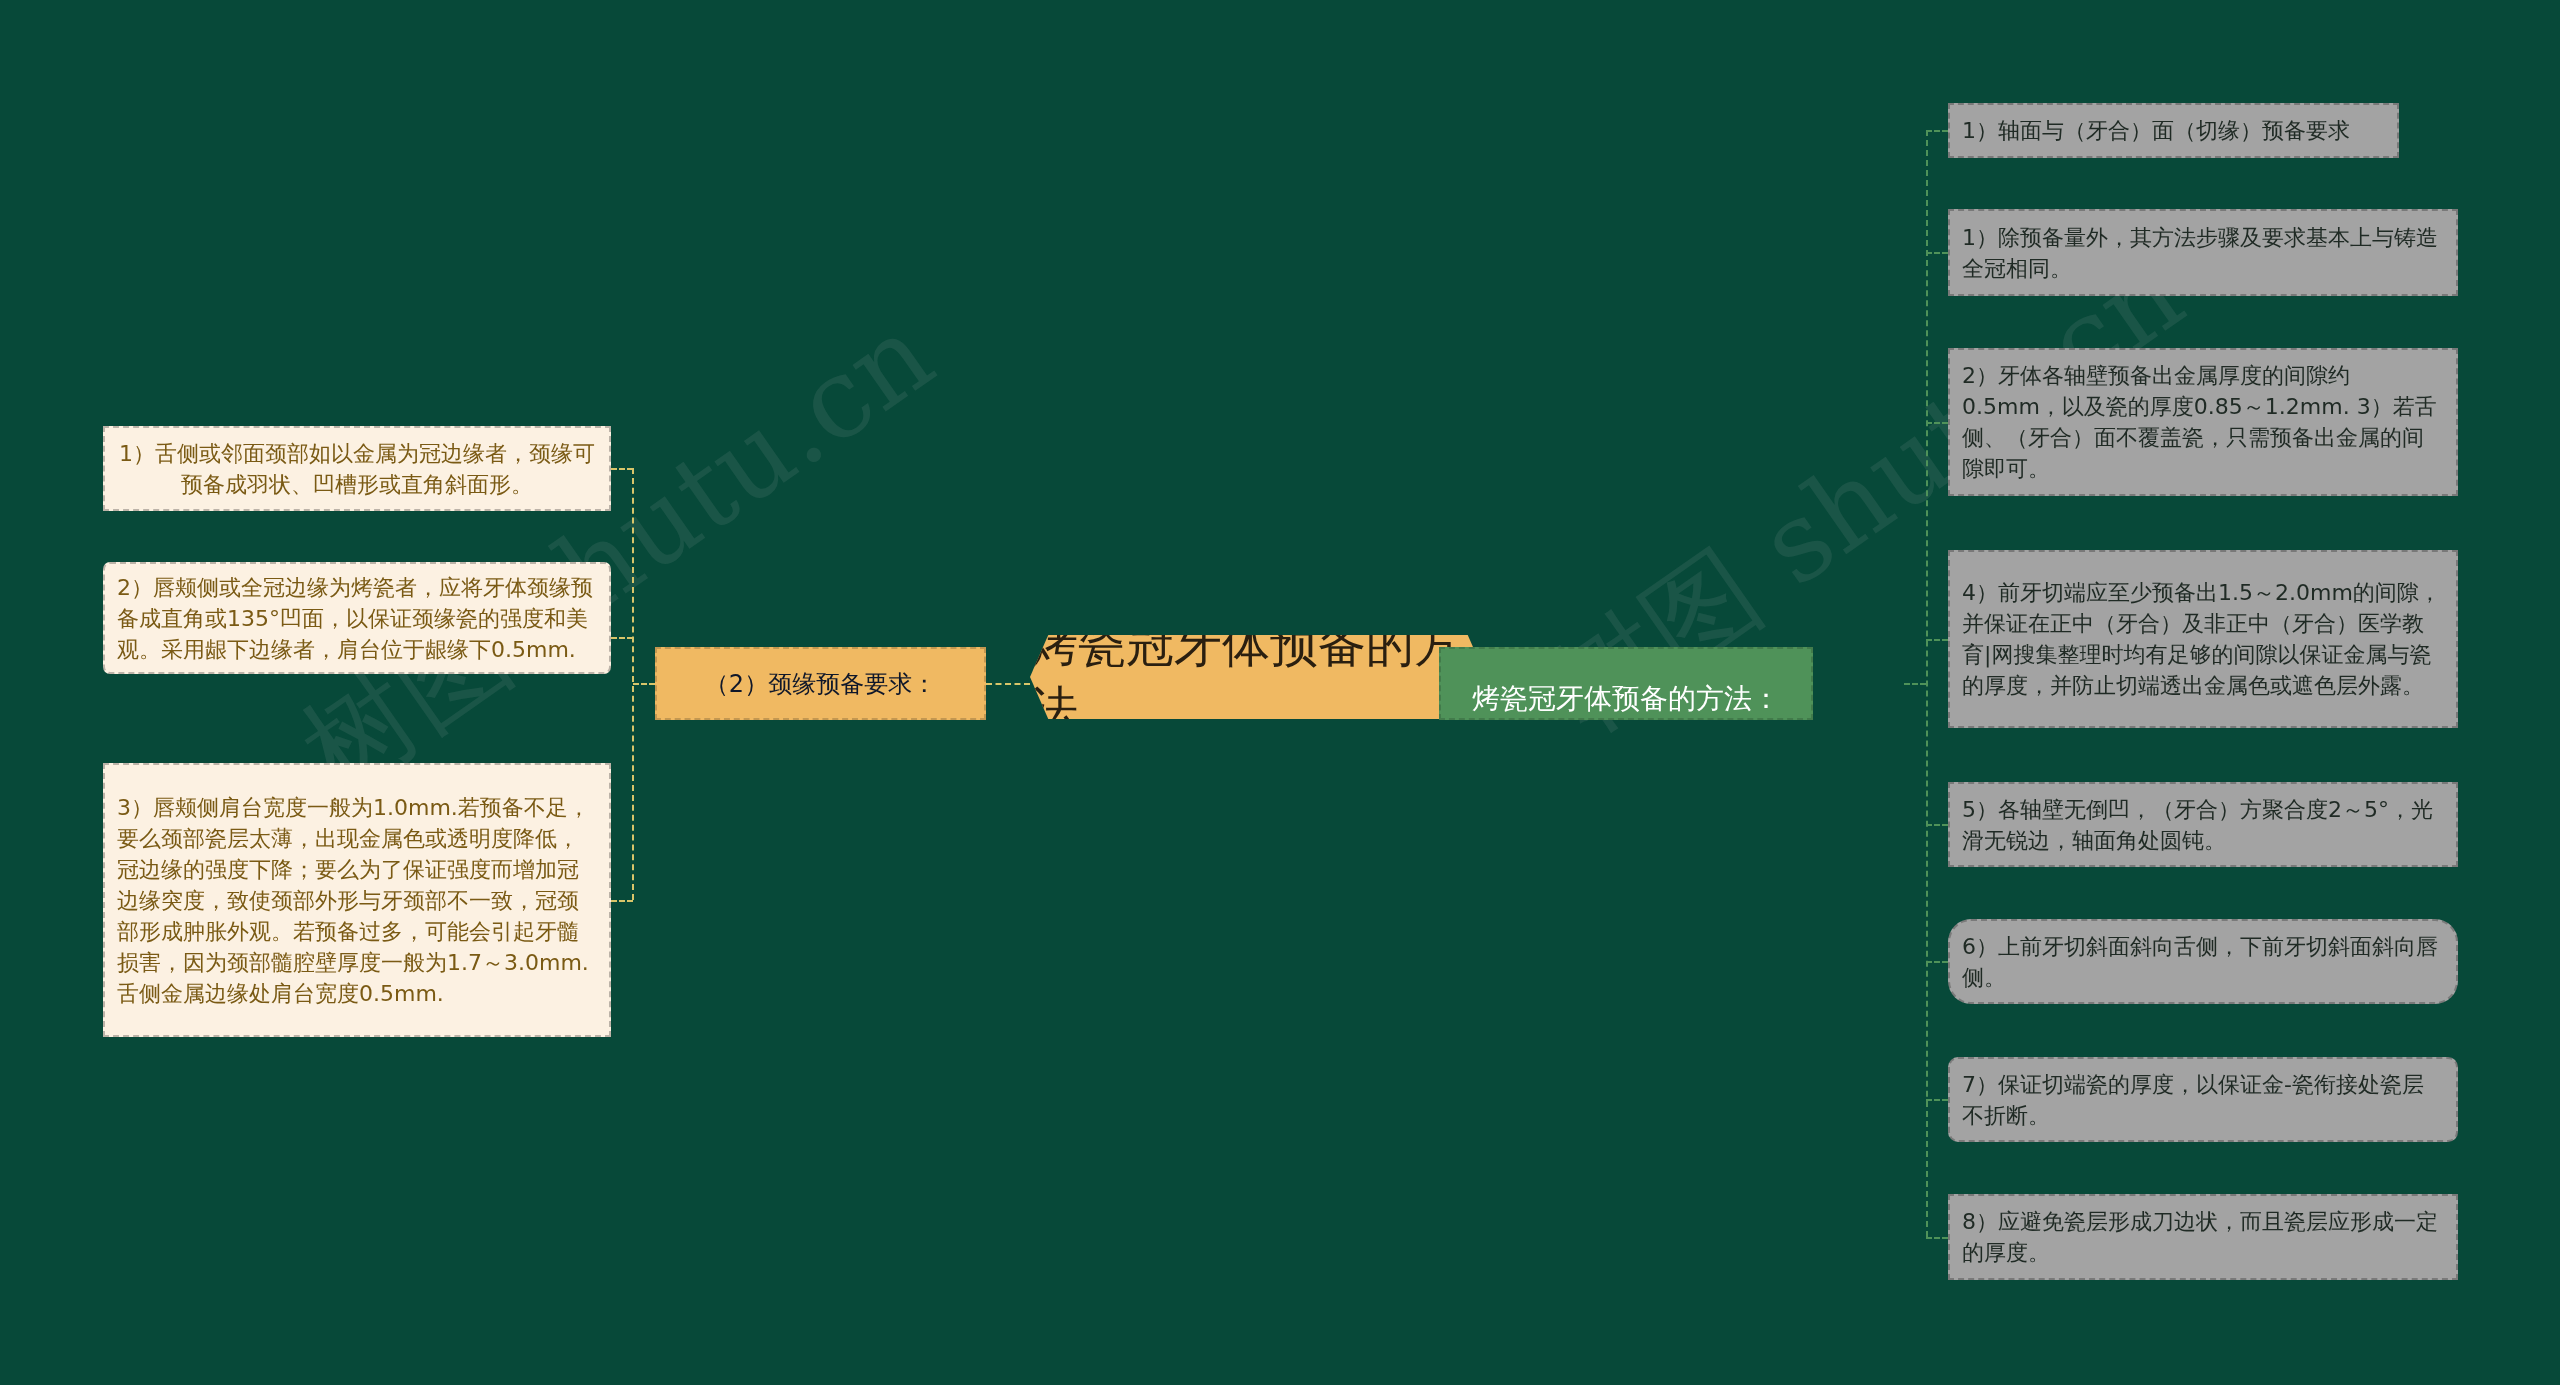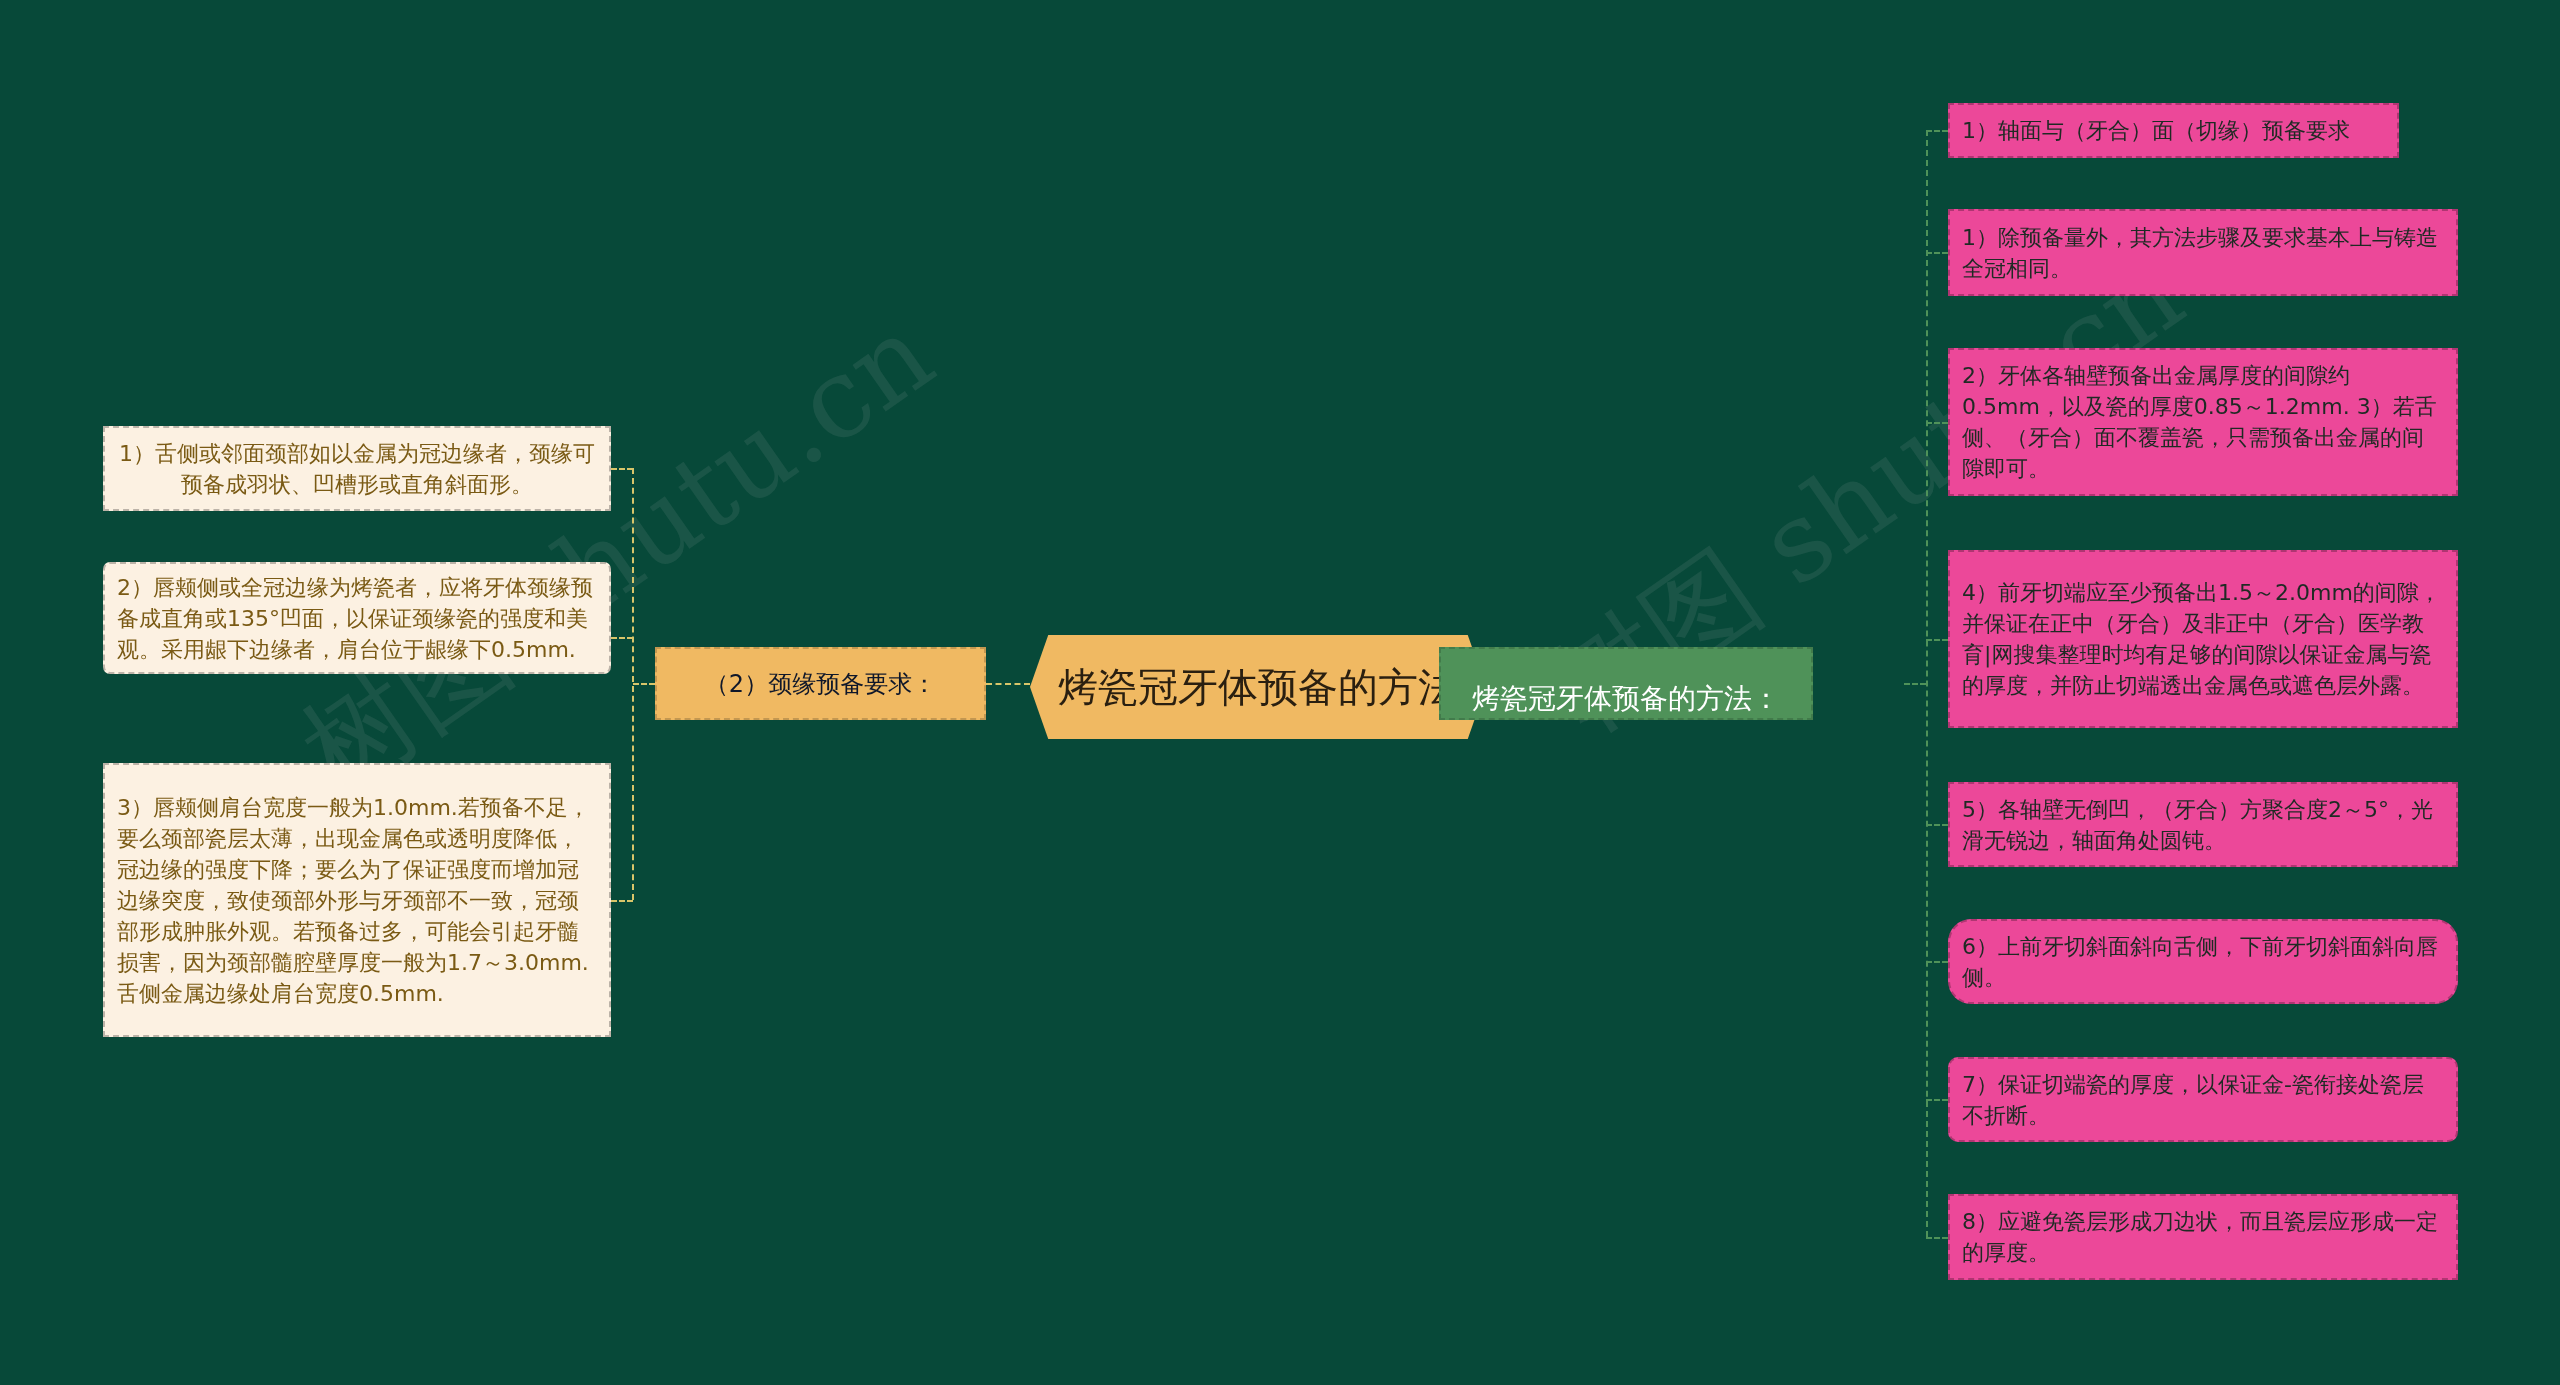--- a/index.html
+++ b/index.html
@@ -9,39 +9,39 @@
     font-family:"DejaVu Sans","Liberation Sans",sans-serif;
   }
   .box {
     position:absolute; box-sizing:border-box;
     border:2px dashed rgba(0,0,0,0.25);
     padding:0 12px;
     display:flex; align-items:center;
     font-size:22px; line-height:31px;
   }
   .leaf-left { background:#fcf1e2; color:#7a5a14; left:103px; width:508px; }
-  .leaf-right { background:#ec4899; color:#1f2a24; left:1948px; width:510px; }
+  .leaf-right { background:#a3a3a3; color:#1f2a24; left:1948px; width:510px; }
   .leaf-right.narrow { width:451px; }
   .sub-left {
     position:absolute; left:655px; top:647px; width:331px; height:73px;
     background:#f0b962; color:#0f172a; box-sizing:border-box;
     border:2px dashed rgba(0,0,0,0.18);
     display:flex; align-items:center; justify-content:center; font-size:24px;
   }
   .sub-right {
     position:absolute; left:1439px; top:647px; width:374px; height:73px;
     background:#4f9259; color:#ffffff; box-sizing:border-box;
     border:2px dashed rgba(0,0,0,0.15);
     display:flex; align-items:flex-end; justify-content:center; font-size:28px;
   }
   .root {
-    position:absolute; left:1030px; top:635px; width:456px; height:104px;
+    position:absolute; left:1030px; top:635px; width:456px; height:84px;
     background:#f0b962; color:#2a1f10;
     clip-path:polygon(4% 0, 96% 0, 100% 50%, 96% 100%, 4% 100%, 0 50%);
-    display:flex; align-items:center; justify-content:center; font-size:40px;
+    display:flex; align-items:center; justify-content:center; font-size:48px;
   }
   .line-y { position:absolute; border-left:2px dashed; width:0; }
   .line-x { position:absolute; border-top:2px dashed; height:0; }
   .gold { border-color:#d8c56a; }
   .green { border-color:#4f9259; }
   .wm {
     position:absolute; color:rgba(200,200,200,0.10); font-size:110px;
     transform:rotate(-35deg); white-space:nowrap; pointer-events:none;
     font-family:"DejaVu Serif",serif;
   }

